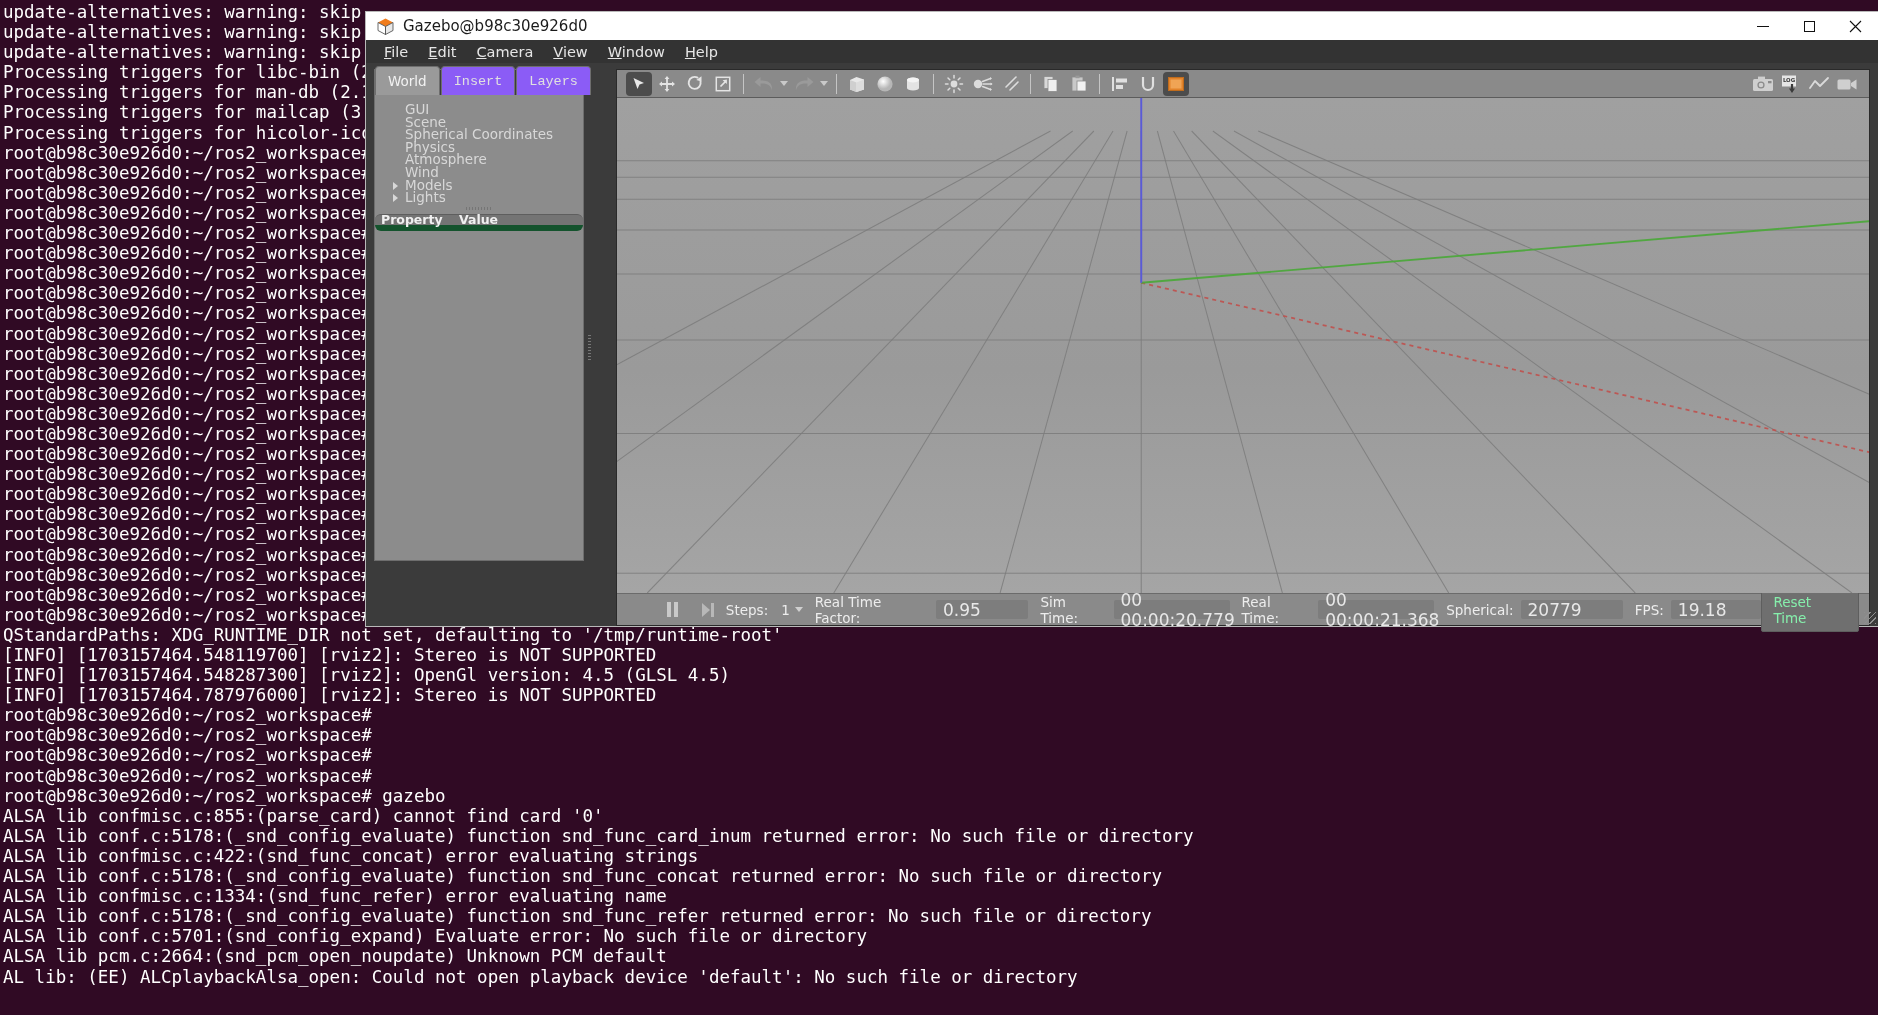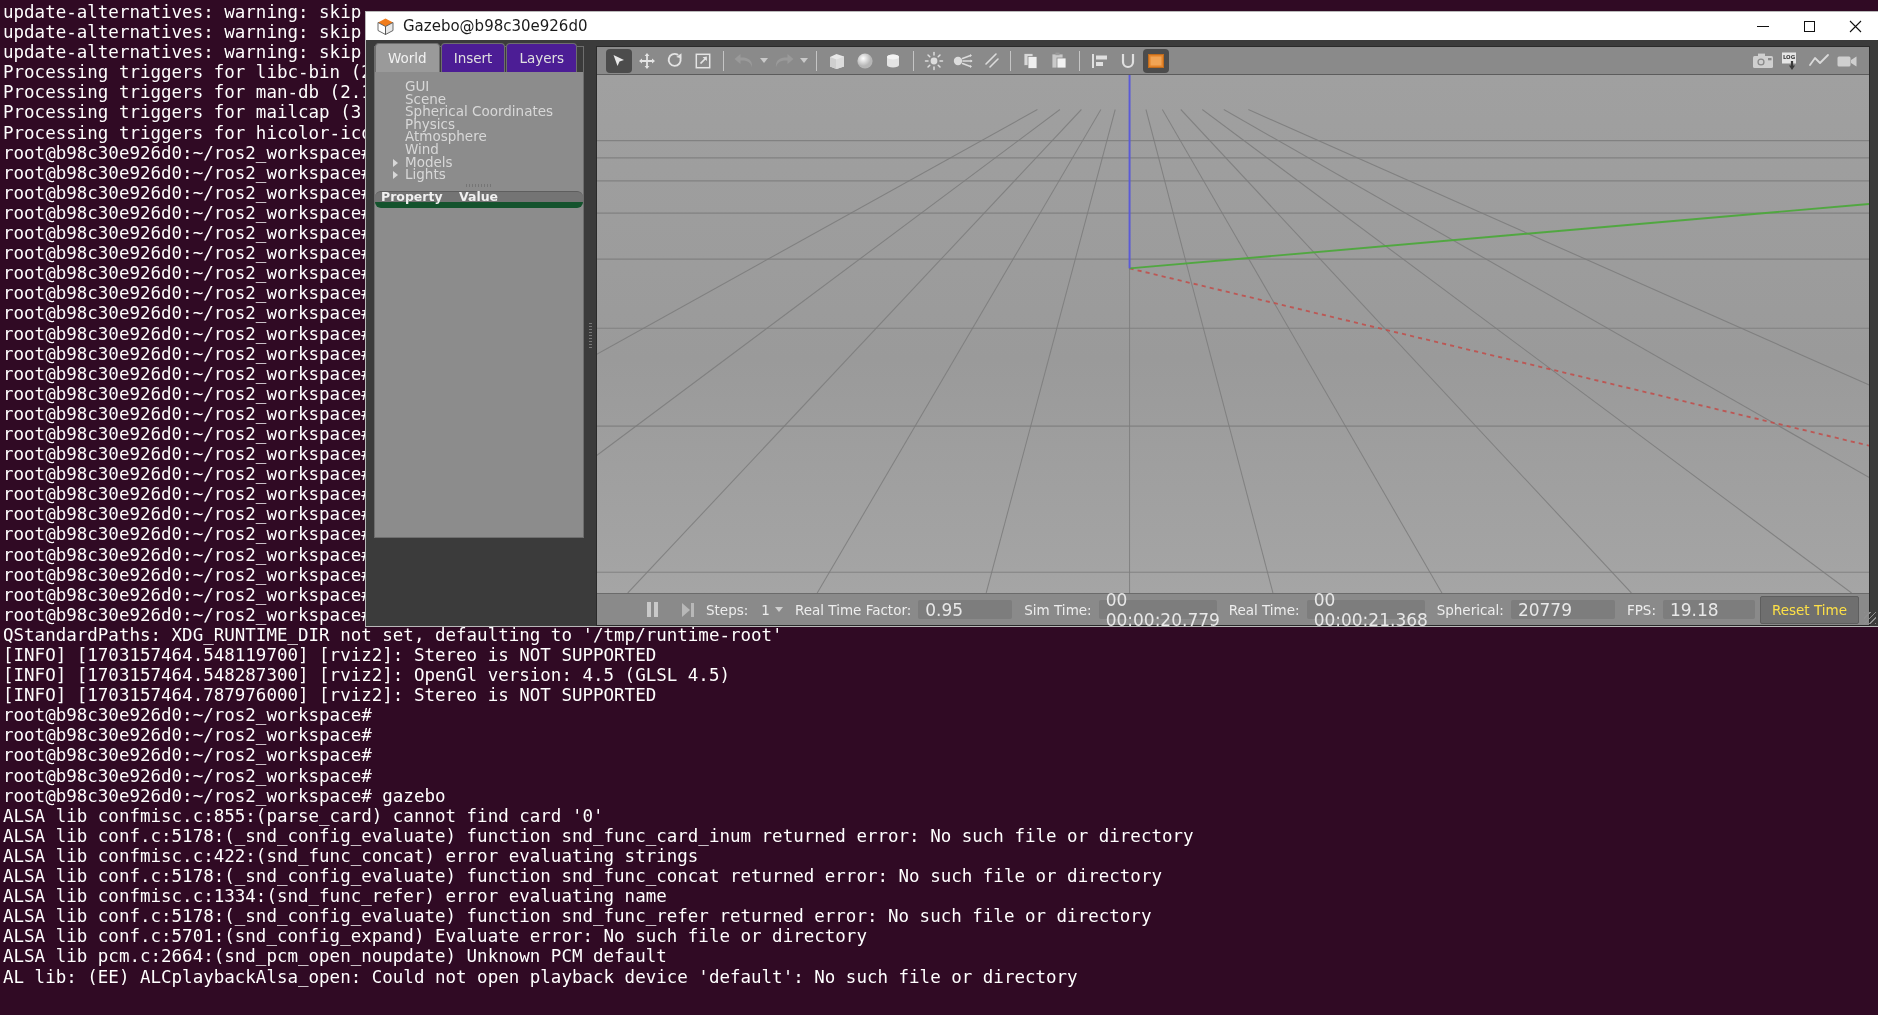--- a/index.html
+++ b/index.html
@@ -93,21 +93,21 @@
     font-size: 13.5px; color: #e0e0e0;
     padding: 4px 12px 4px 12px;
     background: #8c8c8c;
     height: 29px;
     display:flex; align-items:center;
     border-top-left-radius: 4px; border-top-right-radius: 4px;
     border: 1px solid #6e6e6e; border-bottom: none;
     margin-right: 1px;
   }
   .tab.active { background: #9a9a9a; color: #f2f2f2; }
-  .tab.inactive { background: #4c1d95; }
+  .tab.inactive { background: #8b5cf6; font-family: Liberation Mono, monospace; }
 
   #tree { padding: 8px 0 0 18px; flex: 0 0 auto; }
   .tnode {
     color: #d8d8d8; font-size: 13.5px;
     line-height: 12.6px; padding: 0 0 0 12px;
     height: 12.6px; position: relative;
     white-space: nowrap;
   }
   .tnode.has-arrow::before {
     content: ""; position: absolute; left: 0px; top: 3px;
@@ -130,20 +130,21 @@
   #vsplit { width: 12px; display: flex; align-items: center; justify-content: center; }
   #vsplit .grip { width: 3px; height: 26px;
     background: repeating-linear-gradient(to bottom,#777 0 1px,transparent 1px 3px); }
 
   
   #render-col {
     flex: 1 1 auto; margin-right: 8px;
     display: flex; flex-direction: column;
     border: 1px solid #2a2a2a;
     background: #4a4a4a;
+    margin-left: 20px;
   }
   #toolbar {
     height: 28px; background: #8a8a8a;
     display: flex; align-items: center;
     padding-left: 8px;
     border-bottom: 1px solid #5c5c5c;
     position: relative;
   }
   .tbtn {
     width: 26px; height: 24px;
@@ -175,21 +176,21 @@
   .sb-label { font-size: 13.5px; color: #ededed; margin: 0 7px 0 12px; font-family:"DejaVu Sans",sans-serif;}
   .sb-field {
     background: #7d7d7d; color: #e8e8e8; font-size: 17px;
     height: 19px; display:flex; align-items:center; padding: 0 7px;
     border-radius: 2px; min-width: 60px;
     font-family:"DejaVu Sans",sans-serif;
   }
   .sb-steps { font-size: 13.5px; color: #ededed; margin-left: 6px; }
   #reset-btn {
     margin-left: auto; margin-right: 10px;
-    background: #6f6f6f; color: #fde047; font-size: 13.5px;
+    background: #6f6f6f; color: #86efac; font-size: 13.5px;
     padding: 5px 11px; border-radius: 2px; border: 1px solid #5e5e5e;
   }
   .pause-ico { display:flex; gap:3px; }
   .pause-ico i { width: 4px; height: 15px; background: #c9c9c9; display:block; }
   .step-ico { display:flex; align-items:center; gap:1px; }
   .step-ico .tri { border-left: 8px solid #b8b8b8; border-top: 7px solid transparent; border-bottom: 7px solid transparent; }
   .step-ico .bar { width: 3px; height: 14px; background: #b8b8b8; }
   .caret-dn { border-left: 4px solid transparent; border-right: 4px solid transparent; border-top: 5px solid #d0d0d0; margin-left:5px;}
 
   #resize-grip { position: absolute; right: 2px; bottom: 2px; width: 12px; height: 12px;
@@ -221,20 +222,28 @@
           <i class="glyph-max"></i>
         </span>
       <span class="wbtn">
         <svg width="13" height="13" viewBox="0 0 13 13">
             <path d="M1 1 L12 12 M12 1 L1 12" stroke="#111" stroke-width="1.1" fill="none"></path>
           </svg>
       </span>
     </span>
   </div>
 
+  <div id="menubar">
+    <span class="mi"><u>F</u>ile</span>
+    <span class="mi"><u>E</u>dit</span>
+    <span class="mi"><u>C</u>amera</span>
+    <span class="mi"><u>V</u>iew</span>
+    <span class="mi"><u>W</u>indow</span>
+    <span class="mi"><u>H</u>elp</span>
+  </div>
 
   <div id="gz-body">
 
     <div id="left-panel">
       <div id="tabs">
         <span class="tab active">World</span>
         <span class="tab inactive">Insert</span>
         <span class="tab inactive">Layers</span>
       </div>
       <div id="tree">

